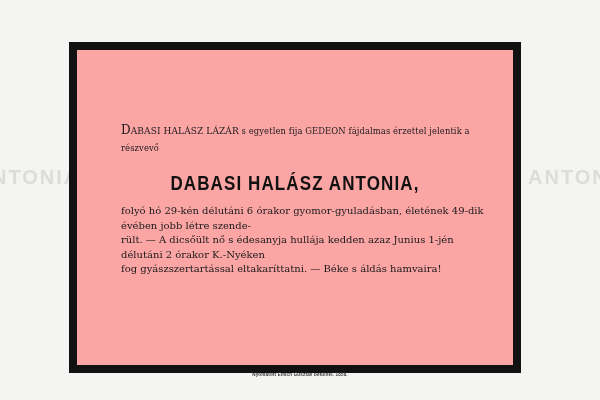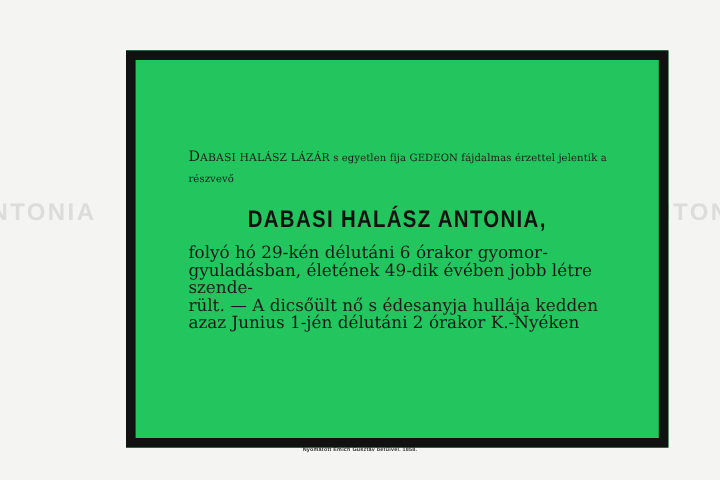--- a/index.html
+++ b/index.html
@@ -1,44 +1,45 @@
 <!DOCTYPE html>
 <html><head>
 <meta charset="utf-8">
 <style>
   html,body{margin:0;padding:0;}
   body{width:600px;height:400px;background:#f4f4f2;position:relative;overflow:hidden;font-family:"DejaVu Serif",serif;color:#1a1a1a;}
   .ghost{position:absolute;color:#dcdcda;font-family:"Liberation Sans",sans-serif;font-weight:bold;font-size:20px;letter-spacing:2px;}
   .ghost.left{left:-8px;top:166px;}
   .ghost.right{left:528px;top:166px;}
-  .frame{position:absolute;left:69px;top:42px;width:436px;height:315px;border:8px solid #111;background:#22c55e;margin-left:36px;}
+  .frame{position:absolute;left:69px;top:42px;width:436px;height:315px;border:8px solid #111;background:#fca5a5;}
   .inner{position:absolute;left:0;top:0;right:0;bottom:0;}
   .p1{position:absolute;left:44px;top:72px;width:360px;font-size:8.4px;line-height:17px;letter-spacing:0.1px;}
   .sc{font-variant:small-caps;font-size:9px;}
   .big-d{font-size:12px;}
   .name{position:absolute;left:0;right:0;top:122px;text-align:center;font-family:"Liberation Sans",sans-serif;font-weight:bold;font-size:20px;letter-spacing:1.3px;transform:scaleX(0.85);color:#111;}
-  .p2{position:absolute;left:44px;top:154px;width:366px;font-size:14px;line-height:14.5px;}
+  .p2{position:absolute;left:44px;top:154px;width:366px;font-size:10px;line-height:14.5px;}
   .place{position:absolute;left:82px;top:218px;font-size:8.4px;}
   .imprint{position:absolute;left:0;right:0;top:372px;text-align:center;font-family:"Liberation Sans",sans-serif;font-weight:bold;font-size:4.5px;color:#333;letter-spacing:0.2px;}
 </style>
 </head>
 <body>
 
 <div class="ghost left">NTONIA</div>
 <div class="ghost right">ANTON</div>
 
 <div class="frame">
   <div class="inner">
     <div class="p1">
       <span class="big-d">D</span><span class="sc">ABASI HALÁSZ LÁZÁR</span><span> s egyetlen fija GEDEON fájdalmas érzettel jelentik a részvevő</span><br>
     </div>
 
     <div class="name">DABASI HALÁSZ ANTONIA,</div>
 
     <div class="p2">
       <span>folyó hó 29-kén délutáni 6 órakor gyomor-gyuladásban, életének 49-dik évében jobb létre szende-</span><br>
       <span>rült. — A dicsőült nő s édesanyja hullája kedden azaz Junius 1-jén délutáni 2 órakor K.-Nyéken</span><br>
+      <span>fog gyászszertartással eltakaríttatni. — Béke s áldás hamvaira!</span>
     </div>
 
   </div>
 </div>
 
 <div class="imprint">Nyomatott Emich Gusztáv betűivel. 1858.</div>
 
 </body></html>

